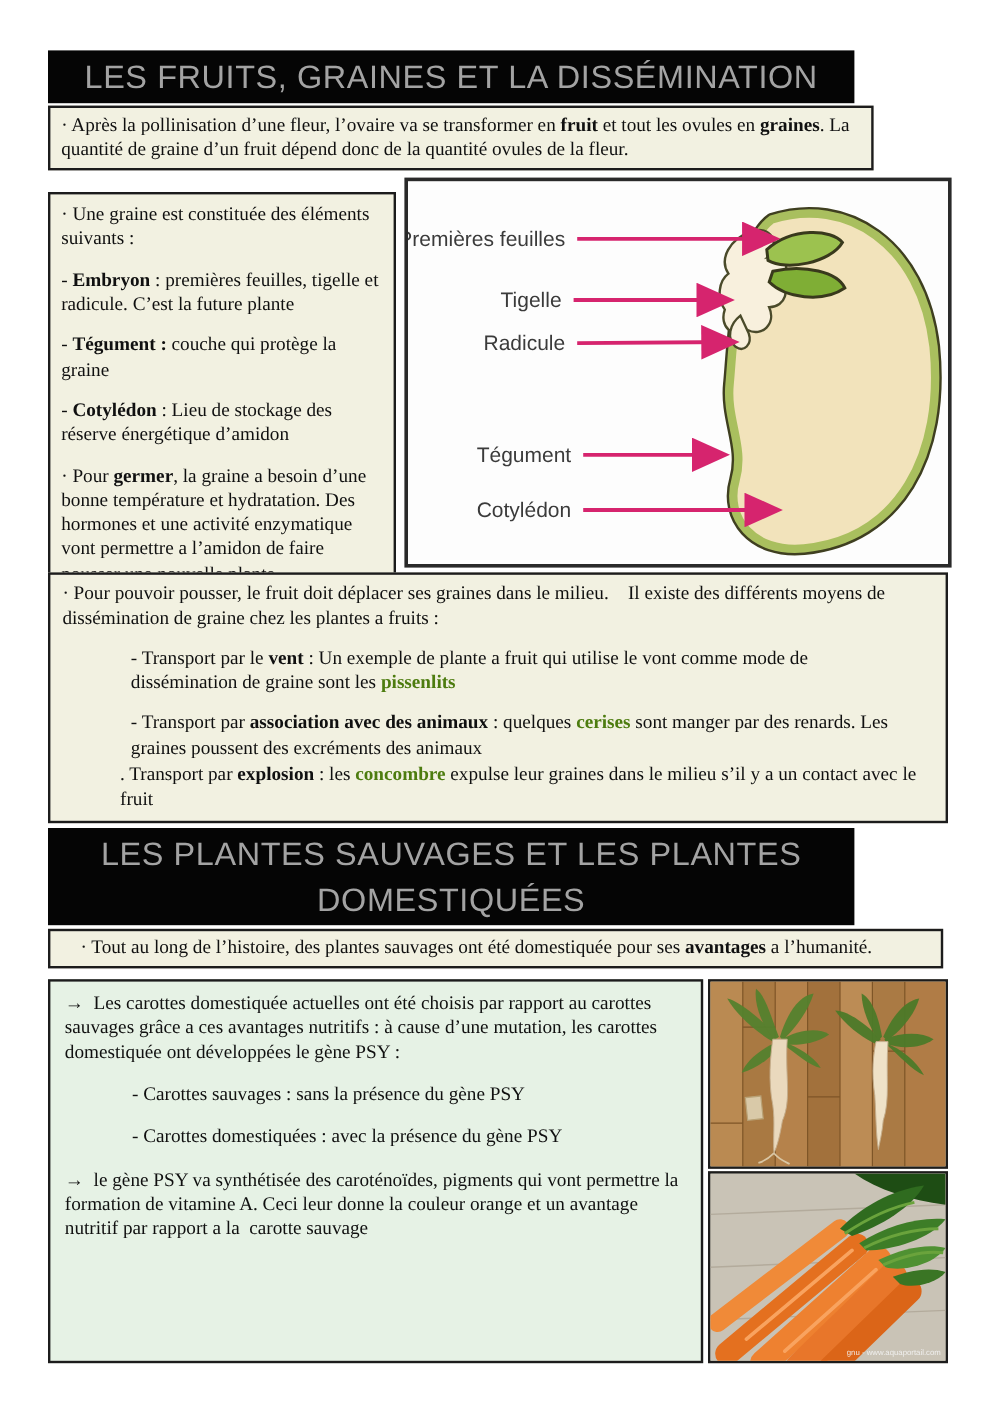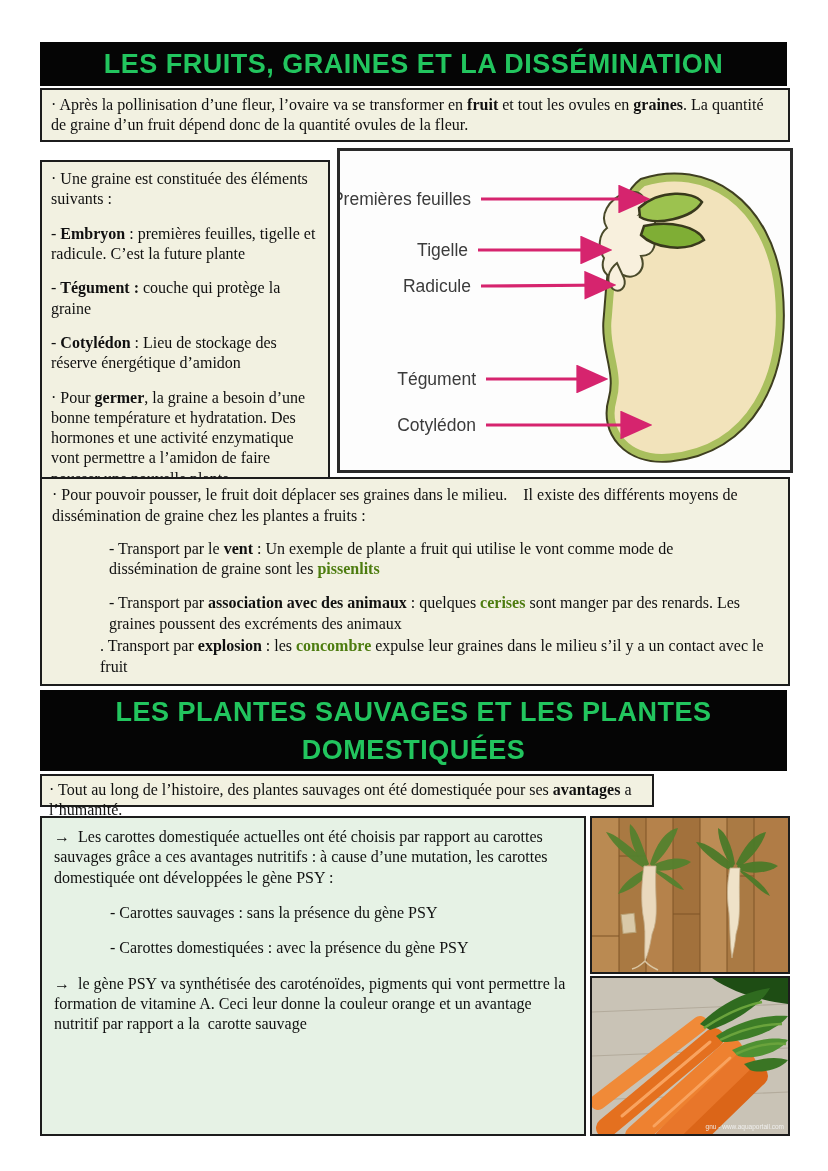--- a/index.html
+++ b/index.html
@@ -1,37 +1,37 @@
 <!DOCTYPE html>
 <html lang="fr"><head>
 <meta charset="utf-8">
 <style>
   html,body{margin:0;padding:0;background:#ffffff;}
   #page{position:relative;width:828px;height:1171px;background:#ffffff;overflow:hidden;
         font-family:"Liberation Serif",serif;color:#101010;}
-  .blackbar{position:absolute;left:40px;width:747px;background:#050505;color:#22c55e;
-        font-family:"Liberation Sans",sans-serif;font-weight:bold;text-align:center;
+  .blackbar{position:absolute;left:40px;width:672px;background:#050505;color:#a3a3a3;
+        font-family:"Liberation Sans",sans-serif;font-weight:normal;text-align:center;
         letter-spacing:.5px;box-sizing:border-box;}
   #h1{top:42px;height:44px;font-size:27px;line-height:44px;}
   #h2{top:690px;height:81px;font-size:27px;line-height:38px;padding-top:3px;text-align:center;}
   .box{position:absolute;box-sizing:border-box;background:#f2f1e1;border:2px solid #1c1c1c;}
   .serif-p{white-space:pre-wrap;font-size:16px;line-height:1.27;margin:0;}
   .b{font-weight:bold;}
   .g{color:#4d7c0f;font-weight:bold;}
-  #intro{left:40px;top:88px;width:750px;height:54px;padding:5px 9px;}
+  #intro{left:40px;top:88px;width:688px;height:54px;padding:5px 9px;}
   #seedbox{left:40px;top:160px;width:290px;height:322px;padding:7px 9px;overflow:hidden;}
   #seedbox .serif-p{margin-bottom:14px;}
   #diagram{left:337px;top:148px;width:456px;height:325px;background:#fdfdfd;
         border:3px solid #2a2a2a;box-sizing:border-box;position:absolute;}
   #dissem{left:40px;top:477px;width:750px;height:209px;padding:6px 10px;overflow:hidden;}
   #dissem .serif-p{line-height:1.3;}
   .bullet1{margin:12px 30px 0 57px;}
   .bullet2{margin:13px 10px 0 57px;}
   .bullet3{margin:1px 14px 0 48px;}
-  #intro2{left:40px;top:774px;width:614px;height:33px;padding:4px 7px;}
+  #intro2{left:40px;top:774px;width:746px;height:33px;padding:4px 25px;}
   #greenbox{left:40px;top:816px;width:546px;height:320px;background:#e6f2e5;padding:9px 12px;overflow:hidden;}
   #greenbox .serif-p{margin-bottom:15px;}
   #greenbox .cbul{margin:0 0 15px 56px;}
   .photo{position:absolute;box-sizing:border-box;border:2px solid #1c1c1c;background:#c9c3b6;}
   #photo-top{left:590px;top:816px;width:200px;height:158px;}
   #photo-bottom{left:590px;top:976px;width:200px;height:160px;}
   svg{display:block;}
   .dlabel{font-family:"Liberation Sans",sans-serif;font-size:17.5px;fill:#3b3b3b;}
   .wm{font-family:"Liberation Sans",sans-serif;font-size:6.5px;fill:#f4f4f4;opacity:.9;}
 </style>

